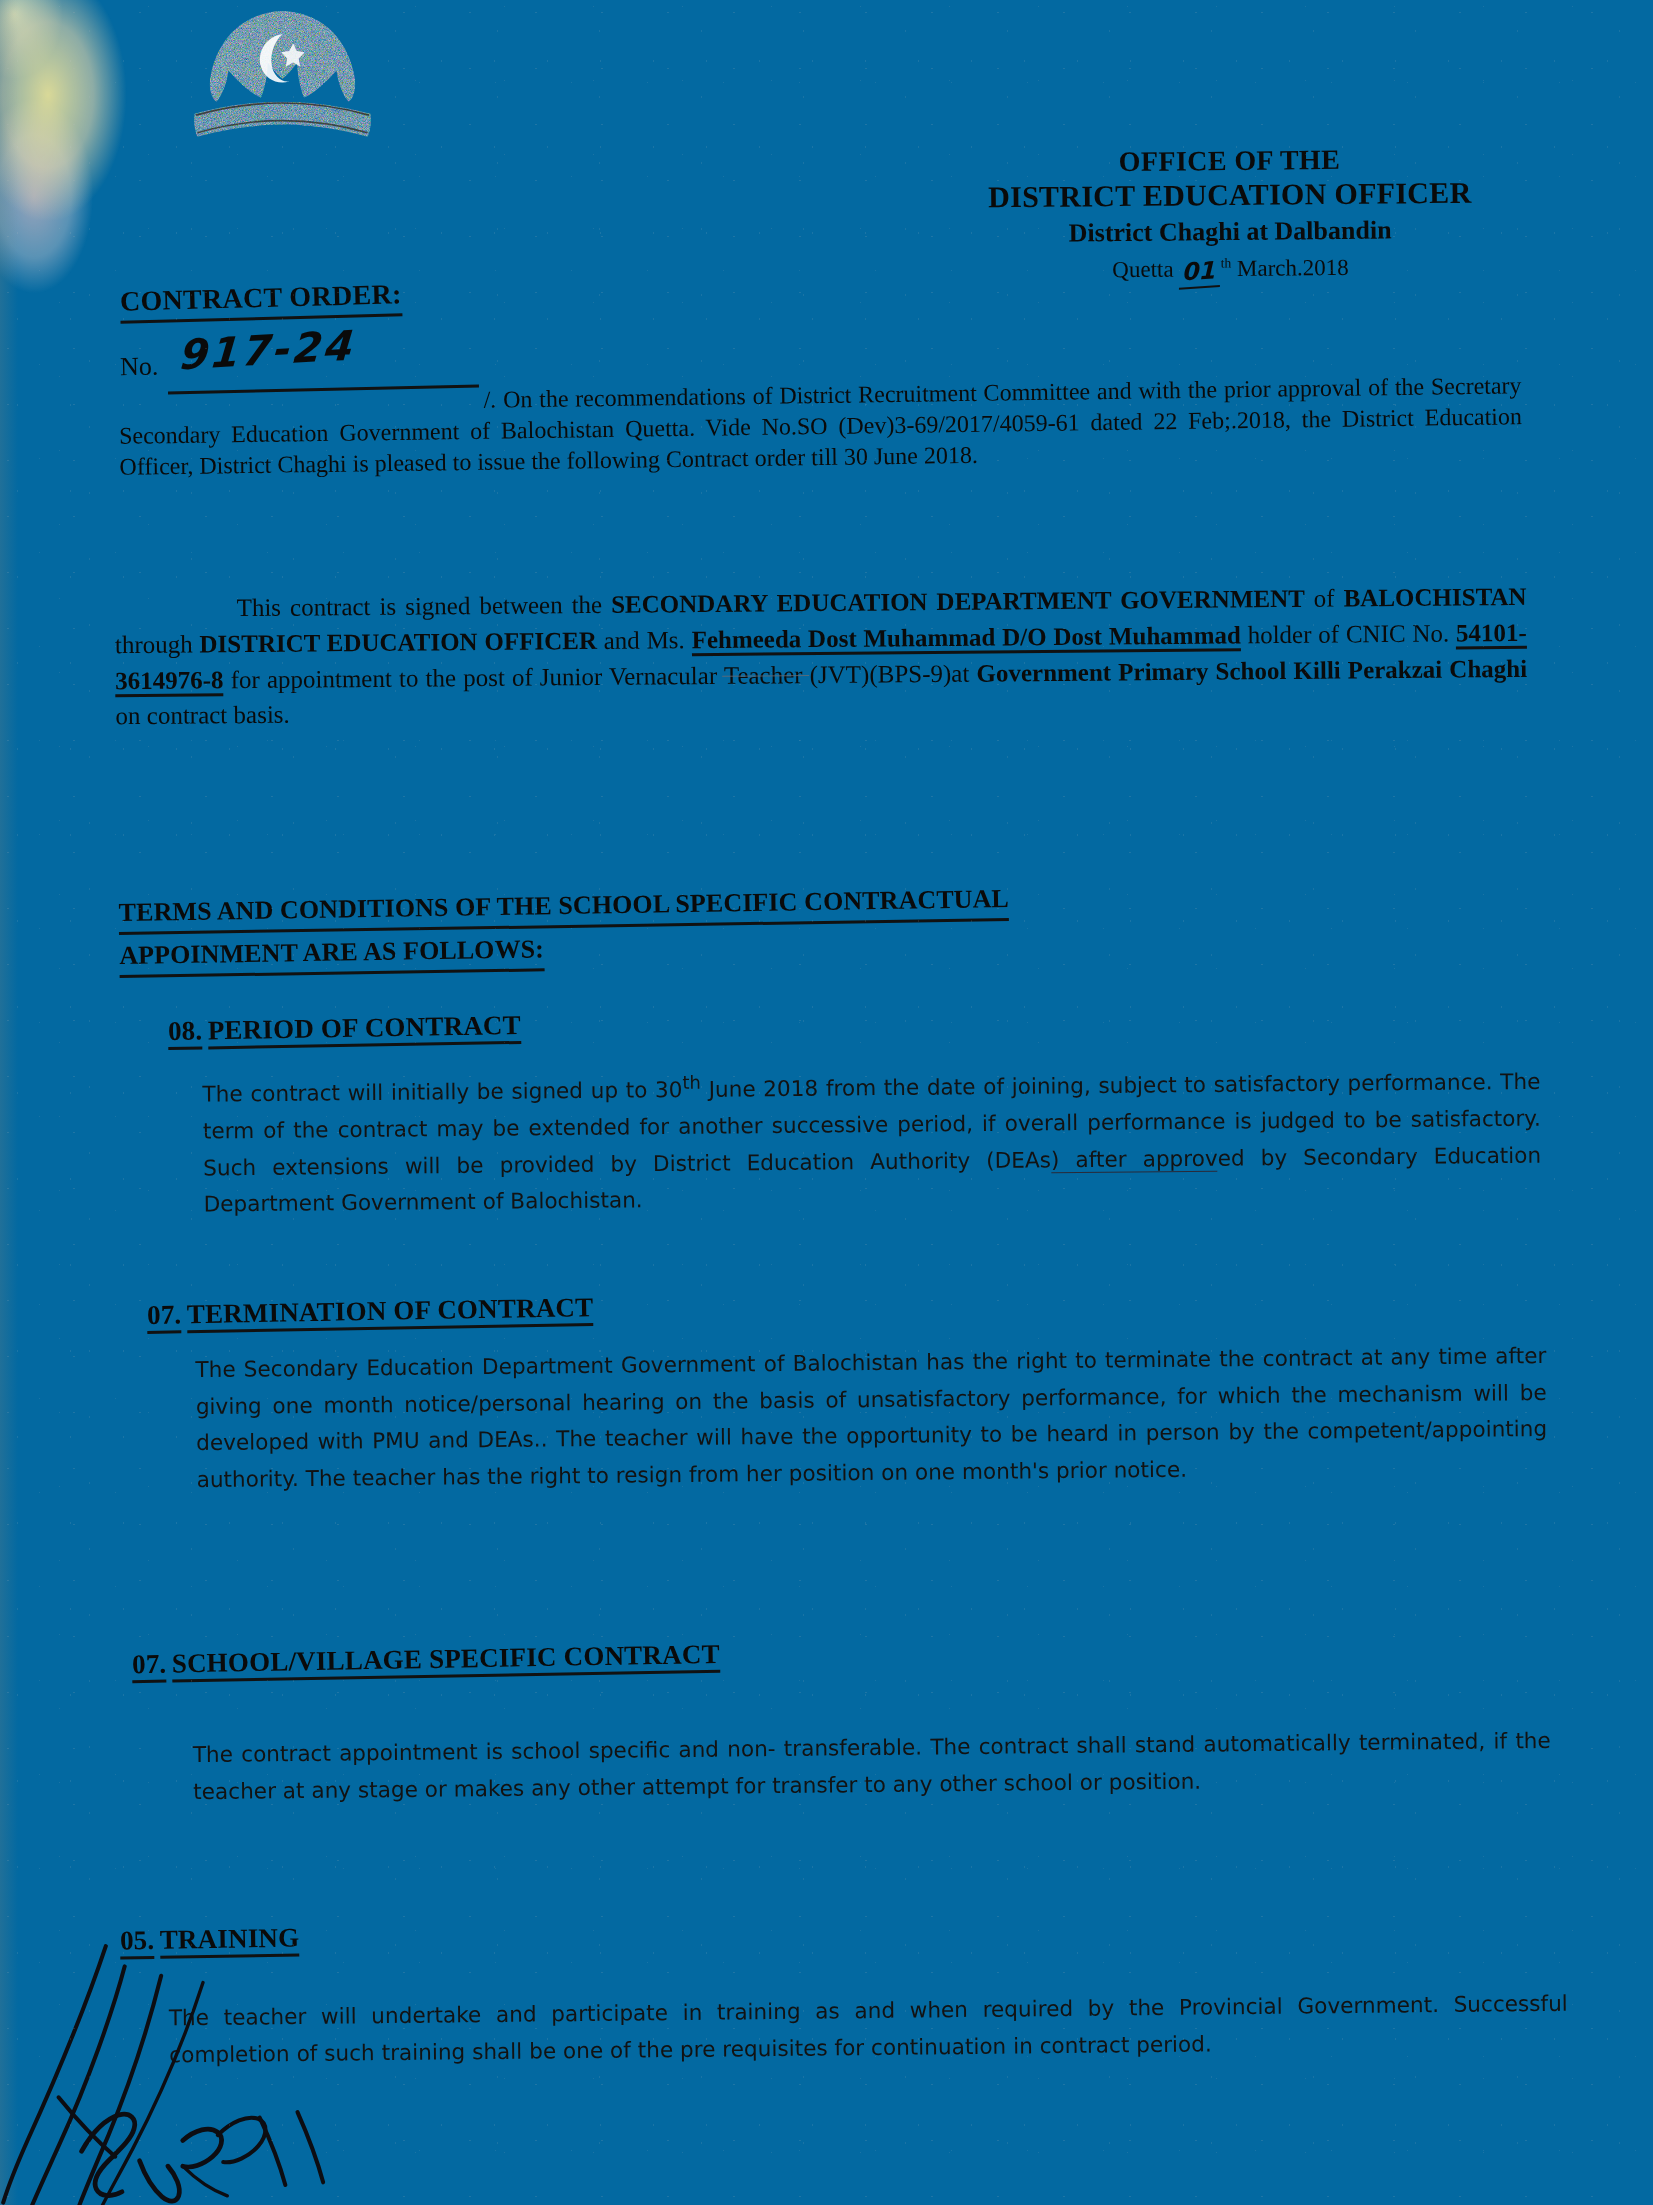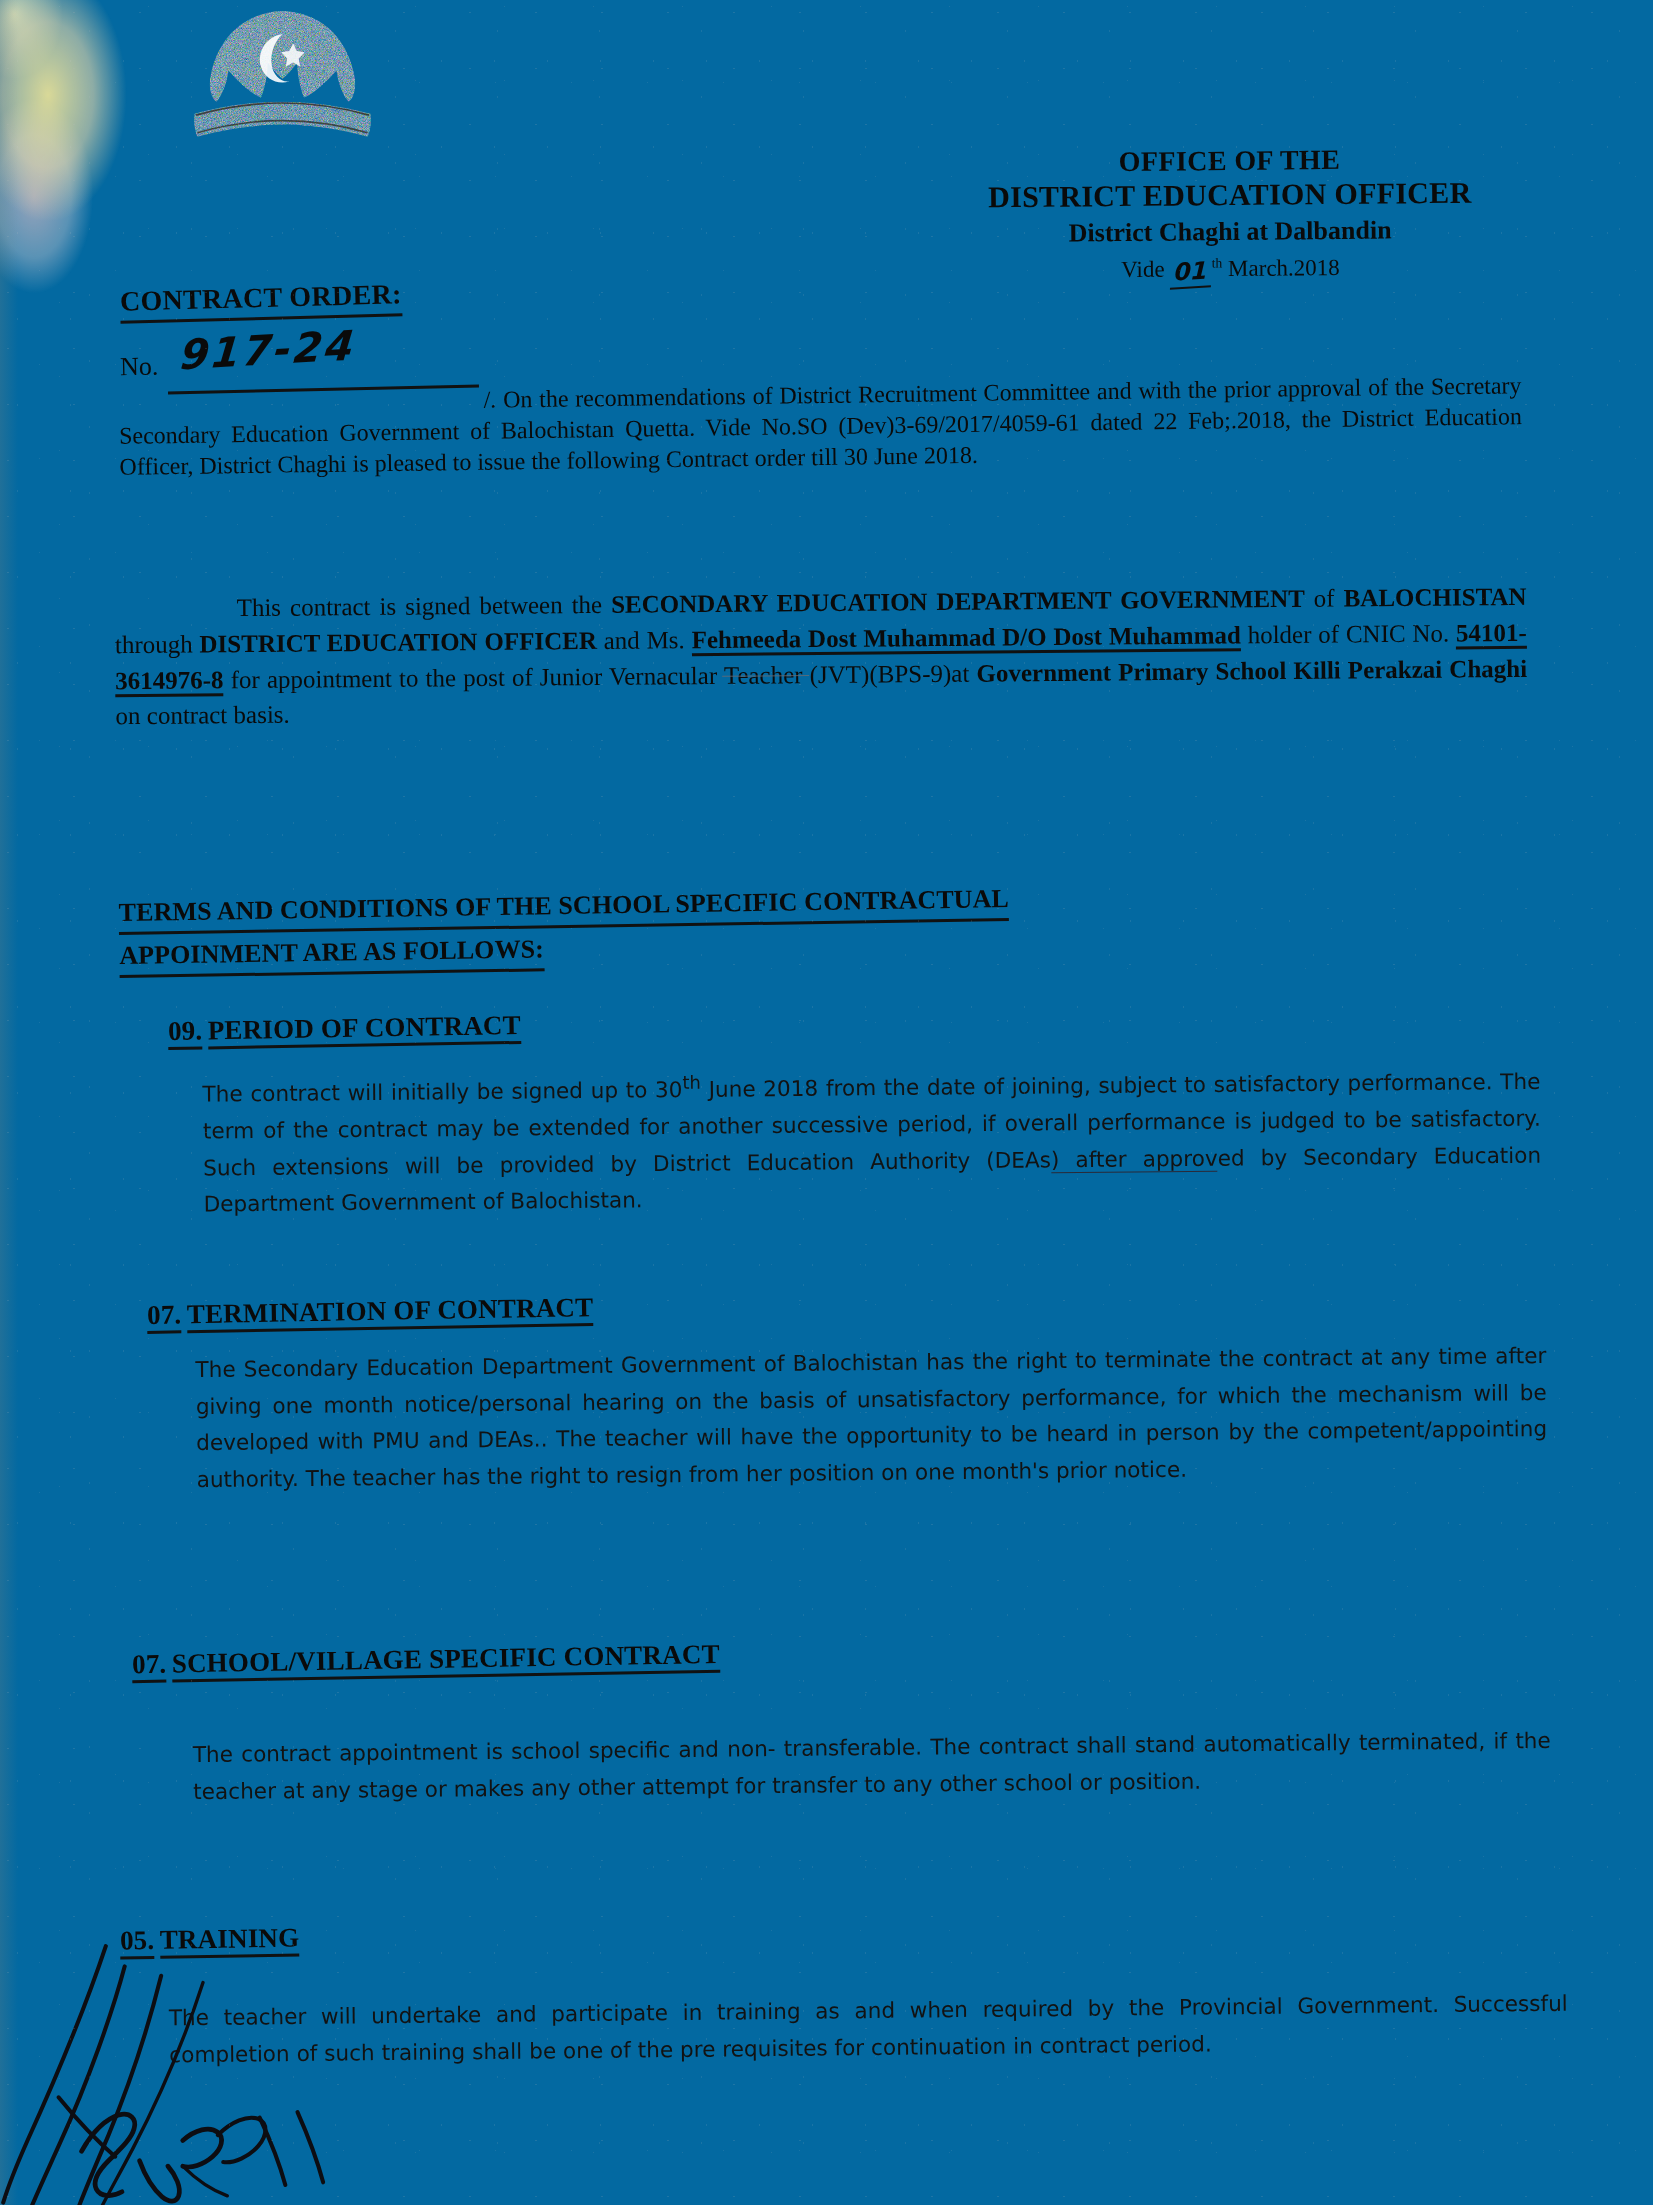--- a/index.html
+++ b/index.html
@@ -320,21 +320,21 @@
       <path d="M22 166 C 72 152, 122 148, 150 148 C 178 148, 228 152, 278 166" fill="none" stroke="#2b2118" stroke-width="2.5" opacity="0.75"></path>
       <path d="M24 192 C 74 178, 122 174, 150 174 C 178 174, 226 178, 276 192" fill="none" stroke="#2b2118" stroke-width="2.5" opacity="0.7"></path>
     </svg>
   </div>
 
   <div class="header-block">
     <div class="hdr-l1">OFFICE OF THE</div>
     <div class="hdr-l2">DISTRICT EDUCATION OFFICER</div>
     <div class="hdr-l3">District Chaghi at Dalbandin</div>
     <div class="hdr-l4">
-      <span>Vide</span>
+      <span>Quetta</span>
       <span class="hand-date">01</span><span class="sup">th</span>
       <span>March.2018</span>
     </div>
   </div>
 
   <div class="co-title">CONTRACT ORDER:</div>
 
   <div class="co-no">
     <span>No.</span>
     <span class="hand-no">917-24</span>
@@ -346,21 +346,21 @@
   <div class="para p-signed">
     <span>This contract is signed between the </span><b>SECONDARY EDUCATION DEPARTMENT GOVERNMENT</b><span> of </span><b>BALOCHISTAN</b><span> through </span><b>DISTRICT EDUCATION OFFICER</b><span> and Ms. </span><span class="ul-name">Fehmeeda Dost Muhammad D/O Dost Muhammad</span><span> holder of CNIC No. </span><span class="ul-cnic">54101-3614976-8</span><span> for appointment to the post of Junior Vernacular </span><span class="strike-word">Teacher</span><span> (JVT)(BPS-9)at </span><b>Government Primary School Killi Perakzai  Chaghi</b><span> on contract basis.</span>
   </div>
 
   <div class="terms-head">
     <span>TERMS AND CONDITIONS OF THE SCHOOL SPECIFIC CONTRACTUAL</span>
     <span>APPOINMENT ARE AS FOLLOWS:</span>
   </div>
 
   <div class="sec-title" id="sec1-title">
-    <span class="num">09.</span><span class="txt">PERIOD OF CONTRACT</span>
+    <span class="num">08.</span><span class="txt">PERIOD OF CONTRACT</span>
   </div>
   <div class="sec-body" id="sec1-body">
     <span>The contract will initially be signed up to 30</span><sup>th</sup><span> June 2018 from the date of joining, subject to satisfactory performance. The term of the contract may be extended for another successive period, if overall performance is judged to be satisfactory. Such extensions will be provided by District Education Authority (DEAs</span><span class="ul-hand">) after approv</span><span>ed by Secondary Education Department Government of Balochistan.</span>
   </div>
 
   <div class="sec-title" id="sec2-title">
     <span class="num">07.</span><span class="txt">TERMINATION OF CONTRACT</span>
   </div>
   <div class="sec-body" id="sec2-body">The Secondary Education Department Government of Balochistan has the right to terminate the contract at any time after giving one month notice/personal hearing on the basis of unsatisfactory performance, for which the mechanism will be developed with PMU and DEAs.. The teacher will have the opportunity to be heard in person by the competent/appointing authority. The teacher has the right to resign from her position on one month's prior notice.</div>
 

